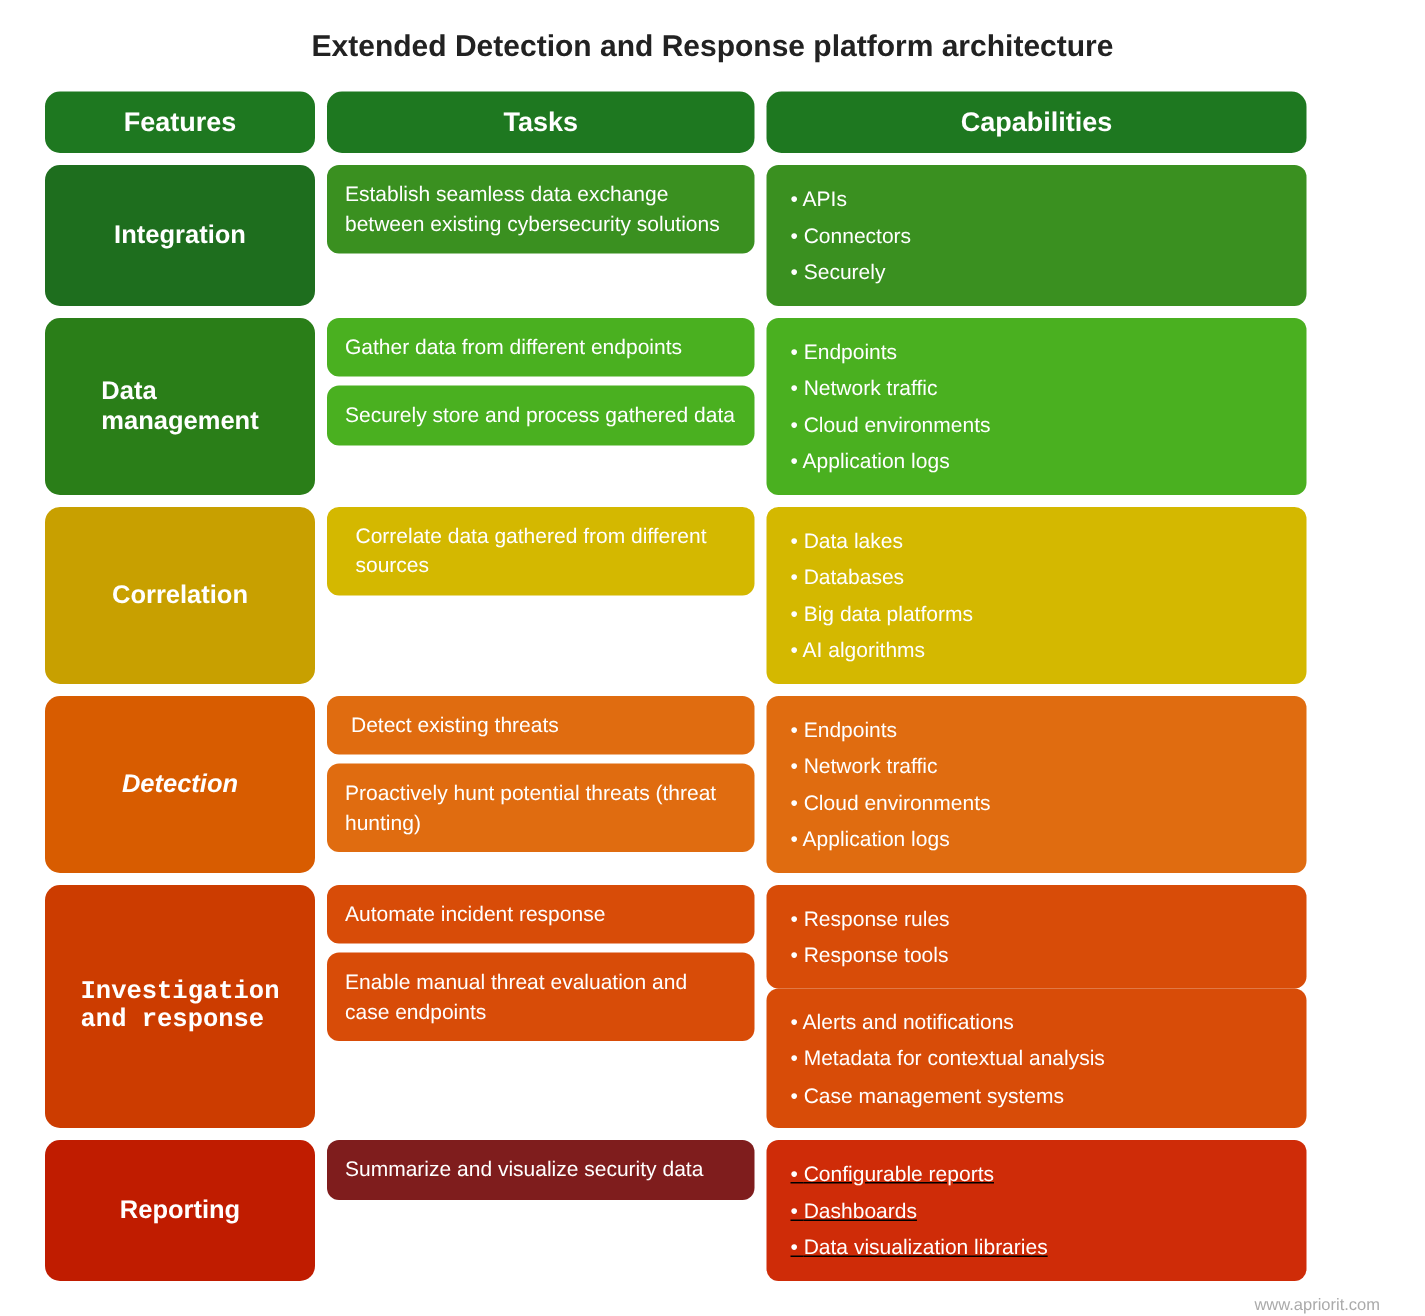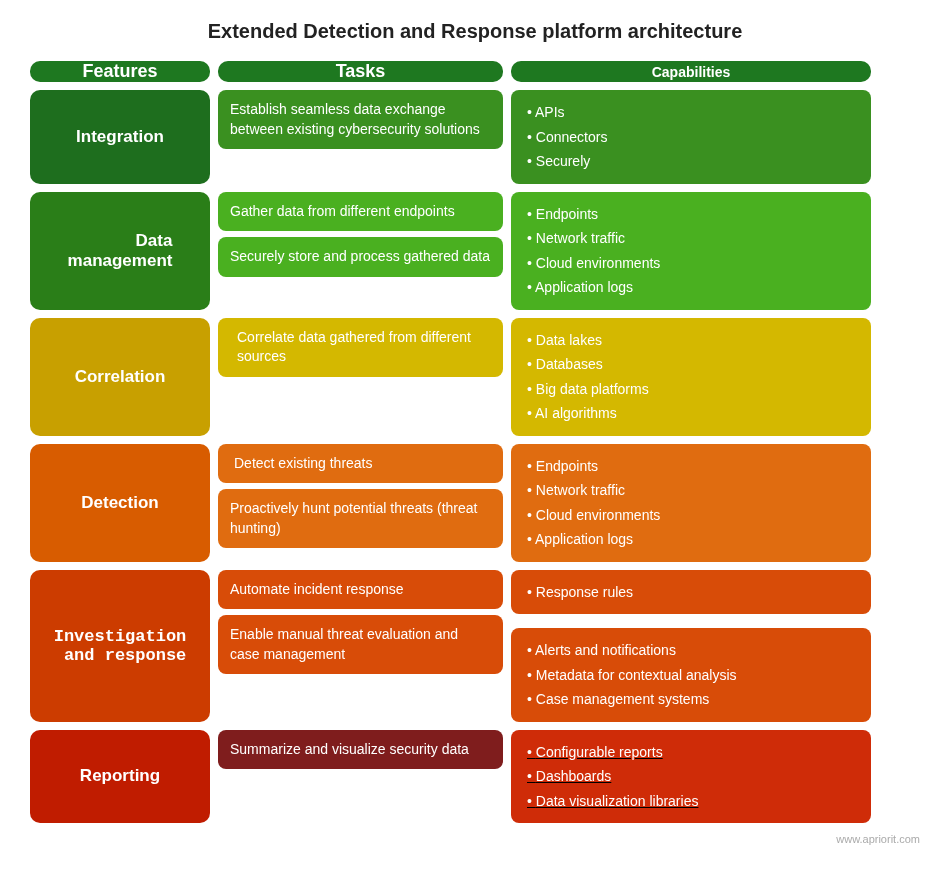--- a/index.html
+++ b/index.html
@@ -24,24 +24,25 @@
       grid-template-columns: 180px 285px 360px;
       gap: 8px;
       align-items: stretch;
     }
 
     .feature-box {
       border-radius: 10px;
       display: flex;
       align-items: center;
       justify-content: center;
-      text-align: right;
+      text-align: left;
       font-weight: bold;
       font-size: 17px;
       color: #fff;
+      padding: 10px;
     }
 
     .tasks-box {
       display: flex;
       flex-direction: column;
       gap: 6px;
     }
 
     .task-item {
       border-radius: 8px;
@@ -79,21 +80,21 @@
 </head>
 <body>
 
 <h1>Extended Detection and Response platform architecture</h1>
 
 <div id="architecture-grid">
 
   <div class="main-grid" style="margin-bottom:8px;">
     <div class="feature-box header-bg" style="font-size:18px;">Features</div>
     <div class="feature-box header-bg" style="font-size:18px;">Tasks</div>
-    <div class="feature-box header-bg" style="font-size:14px;">Capabilities</div>
+    <div class="feature-box header-bg" style="font-size:18px;">Capabilities</div>
   </div>
 
   <div id="rows-container">
       <div class="main-grid" style="margin-bottom: 8px;">
         <div class="feature-box" style="background: rgb(30, 110, 30); min-height: 80px; white-space: pre-line;">Integration</div>
         <div class="tasks-box">
           <div class="task-item" style="background: rgb(58, 144, 32);">Establish seamless data exchange between existing cybersecurity solutions</div>
         </div>
         <div style="display: flex; flex-direction: column; gap: 6px;">
           <div class="cap-box" style="background: rgb(58, 144, 32); flex-grow: 1;">
@@ -133,47 +134,48 @@
             <ul>
               <li>Data lakes</li>
               <li>Databases</li>
               <li>Big data platforms</li>
               <li>AI algorithms</li>
             </ul>
           </div>
         </div>
       </div>
       <div class="main-grid" style="margin-bottom: 8px;">
-        <div class="feature-box" style="background: rgb(216, 92, 0); min-height: 80px; white-space: pre-line;">Detection</div>
+        <div class="feature-box" style="background: rgb(216, 92, 0); min-height: 80px; white-space: pre-line; font-style: italic;">Detection</div>
         <div class="tasks-box">
           <div class="task-item" style="background: rgb(224, 108, 16); padding-left: 16px;">Detect existing threats</div>
           <div class="task-item" style="background: rgb(224, 108, 16);">Proactively hunt potential threats (threat hunting)</div>
         </div>
         <div style="display: flex; flex-direction: column; gap: 6px;">
           <div class="cap-box" style="background: rgb(224, 108, 16); flex-grow: 1;">
             <ul>
               <li>Endpoints</li>
               <li>Network traffic</li>
               <li>Cloud environments</li>
               <li>Application logs</li>
             </ul>
           </div>
         </div>
       </div>
       <div class="main-grid" style="margin-bottom: 8px;">
         <div class="feature-box" style="background: rgb(204, 60, 0); min-height: 80px; white-space: pre-line; font-family: Liberation Mono, monospace;">Investigation
 and response</div>
         <div class="tasks-box">
           <div class="task-item" style="background: rgb(216, 76, 8);">Automate incident response</div>
-          <div class="task-item" style="background: rgb(216, 76, 8);">Enable manual threat evaluation and case management</div>
-        </div>
-        <div style="display: flex; flex-direction: column; gap: 14px;">
+          <div class="task-item" style="background: rgb(216, 76, 8);">Enable manual threat evaluation and case endpoints</div>
+        </div>
+        <div style="display: flex; flex-direction: column; gap: 0;">
           <div class="cap-box" style="background: rgb(216, 76, 8); flex-grow: 1;">
             <ul>
               <li>Response rules</li>
+              <li>Response tools</li>
             </ul>
           </div>
           <div class="cap-box" style="background: rgb(216, 76, 8); flex-grow: 1;">
             <ul>
               <li>Alerts and notifications</li>
               <li>Metadata for contextual analysis</li>
               <li>Case management systems</li>
             </ul>
           </div>
         </div>

